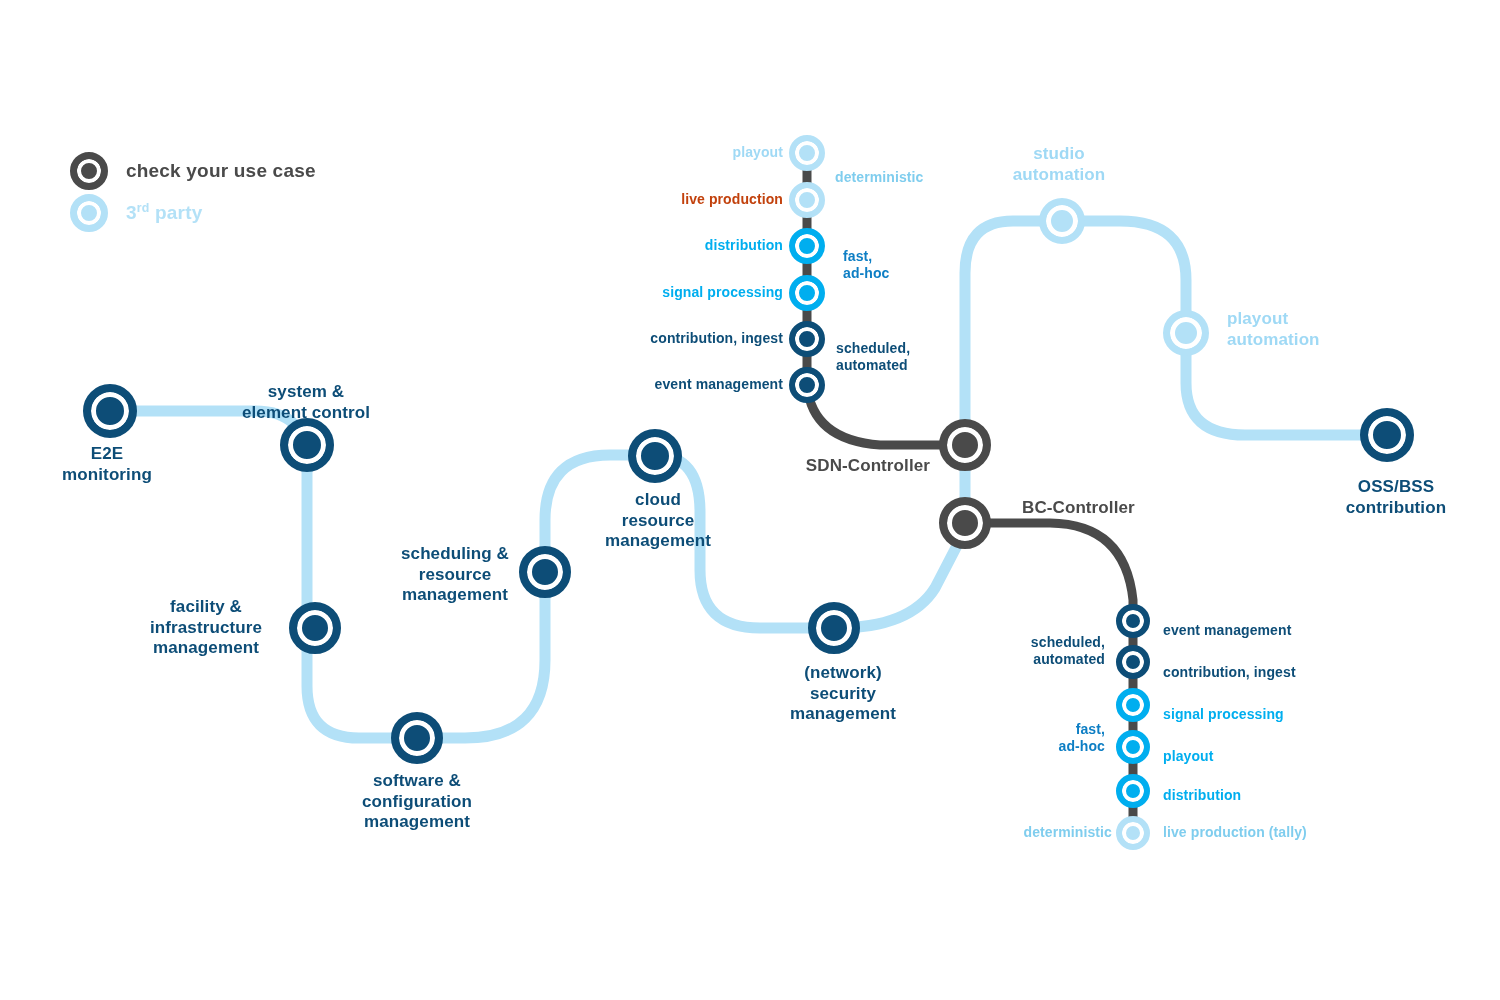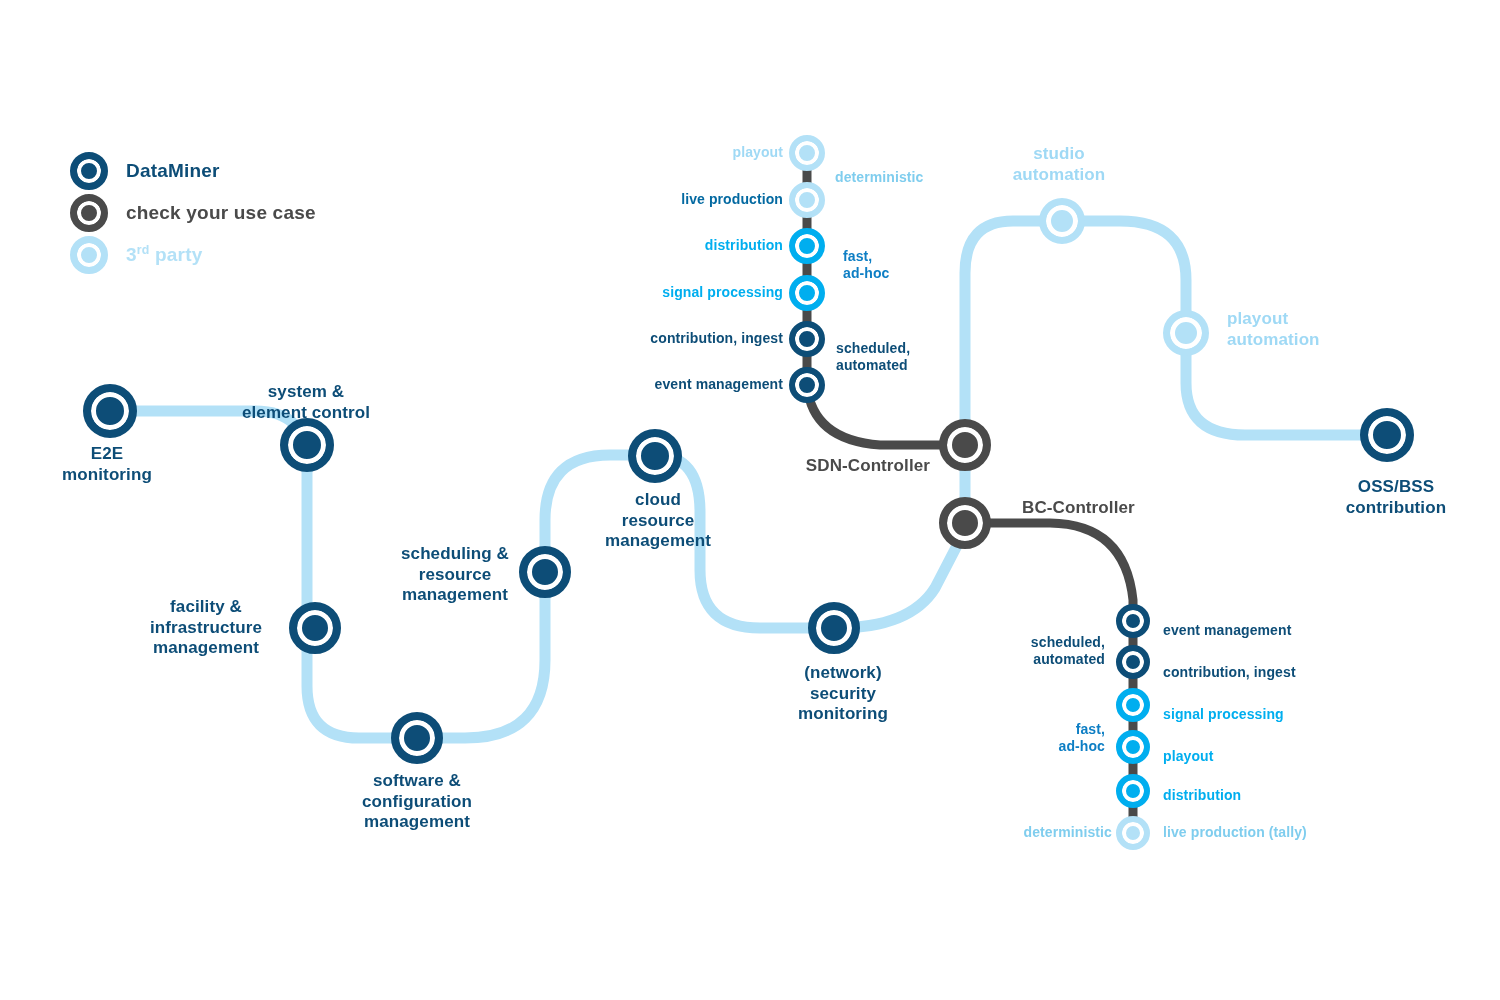--- a/index.html
+++ b/index.html
@@ -105,24 +105,20 @@
 
     <path fill="none" stroke="#4a4a4a" stroke-width="9" stroke-linecap="round" d="M 807 153 L 807 385"></path>
     <path fill="none" stroke="#4a4a4a" stroke-width="9" stroke-linecap="round" d="M 807 385 Q 812 440 880 445 L 947 445"></path>
 
     <path fill="none" stroke="#4a4a4a" stroke-width="9" stroke-linecap="round" d="M 983 523 L 1050 523 Q 1125 524 1133 600 L 1133 621"></path>
     <path fill="none" stroke="#4a4a4a" stroke-width="9" stroke-linecap="round" d="M 1133 621 L 1133 833"></path>
   </svg>
 
   <div id="legend">
     <div class="legend-row">
-      <span class="legend-dot" style="border:7px solid #0d4d77; background:#0d4d77; box-shadow: inset 0 0 0 4px #ffffff;"></span>
-      <span class="legend-text" style="color:#0d4d77;">DataMiner</span>
-    </div>
-    <div class="legend-row">
       <span class="legend-dot" style="border:7px solid #4a4a4a; background:#4a4a4a; box-shadow: inset 0 0 0 4px #ffffff;"></span>
       <span class="legend-text" style="color:#4a4a4a;">check your use case</span>
     </div>
     <div class="legend-row">
       <span class="legend-dot" style="border:7px solid #b3e1f7; background:#b3e1f7; box-shadow: inset 0 0 0 4px #ffffff;"></span>
       <span class="legend-text" style="color:#b3e1f7;"><span>3</span><sup>rd</sup><span> party</span></span>
     </div>
   </div>
 
   <div class="node" style="left:110px; top:411px; width:54px; height:54px; border:8px solid #0d4d77; background:#0d4d77; box-shadow: inset 0 0 0 5px #ffffff;"></div>
@@ -149,21 +145,21 @@
 management</div>
 
   <div class="node" style="left:655px; top:456px; width:54px; height:54px; border:8px solid #0d4d77; background:#0d4d77; box-shadow: inset 0 0 0 5px #ffffff;"></div>
   <div class="lbl c" style="left:658px; top:490px; font-size:17px; color:#0d4d77;">cloud
 resource
 management</div>
 
   <div class="node" style="left:834px; top:628px; width:52px; height:52px; border:8px solid #0d4d77; background:#0d4d77; box-shadow: inset 0 0 0 5px #ffffff;"></div>
   <div class="lbl c" style="left:843px; top:663px; font-size:17px; color:#0d4d77;">(network)
 security
-monitoring</div>
+management</div>
 
   <div class="node" style="left:1387px; top:435px; width:54px; height:54px; border:8px solid #0d4d77; background:#0d4d77; box-shadow: inset 0 0 0 5px #ffffff;"></div>
   <div class="lbl c" style="left:1396px; top:477px; font-size:17px; color:#0d4d77;">OSS/BSS
 contribution</div>
 
   <div class="node" style="left:965px; top:445px; width:52px; height:52px; border:8px solid #4a4a4a; background:#4a4a4a; box-shadow: inset 0 0 0 5px #ffffff;"></div>
   <div class="lbl r" style="left:930px; top:466px; font-size:17px; color:#4a4a4a;">SDN-Controller</div>
 
   <div class="node" style="left:965px; top:523px; width:52px; height:52px; border:8px solid #4a4a4a; background:#4a4a4a; box-shadow: inset 0 0 0 5px #ffffff;"></div>
   <div class="lbl l" style="left:1022px; top:508px; font-size:17px; color:#4a4a4a;">BC-Controller</div>
@@ -173,21 +169,21 @@
 automation</div>
 
   <div class="node" style="left:1186px; top:333px; width:46px; height:46px; border:7px solid #b3e1f7; background:#b3e1f7; box-shadow: inset 0 0 0 5px #ffffff;"></div>
   <div class="lbl l" style="left:1227px; top:330px; font-size:17px; color:#9fd9f5;">playout
 automation</div>
 
   <div class="node" style="left:807px; top:153px; width:36px; height:36px; border:6px solid #b3e1f7; background:#b3e1f7; box-shadow: inset 0 0 0 4px #ffffff;"></div>
   <div class="lbl r" style="left:783px; top:153px; font-size:14px; color:#9fd9f5;">playout</div>
 
   <div class="node" style="left:807px; top:200px; width:36px; height:36px; border:6px solid #b3e1f7; background:#b3e1f7; box-shadow: inset 0 0 0 4px #ffffff;"></div>
-  <div class="lbl r" style="left:783px; top:200px; font-size:14px; color:#0369a1;">live production</div>
+  <div class="lbl r" style="left:783px; top:200px; font-size:14px; color:#c2410c;">live production</div>
 
   <div class="node" style="left:807px; top:246px; width:36px; height:36px; border:6px solid #00aeef; background:#00aeef; box-shadow: inset 0 0 0 4px #ffffff;"></div>
   <div class="lbl r" style="left:783px; top:246px; font-size:14px; color:#00aeef;">distribution</div>
 
   <div class="node" style="left:807px; top:293px; width:36px; height:36px; border:6px solid #00aeef; background:#00aeef; box-shadow: inset 0 0 0 4px #ffffff;"></div>
   <div class="lbl r" style="left:783px; top:293px; font-size:14px; color:#00aeef;">signal processing</div>
 
   <div class="node" style="left:807px; top:339px; width:36px; height:36px; border:6px solid #0d4d77; background:#0d4d77; box-shadow: inset 0 0 0 4px #ffffff;"></div>
   <div class="lbl r" style="left:783px; top:339px; font-size:14px; color:#0d4d77;">contribution, ingest</div>
 

